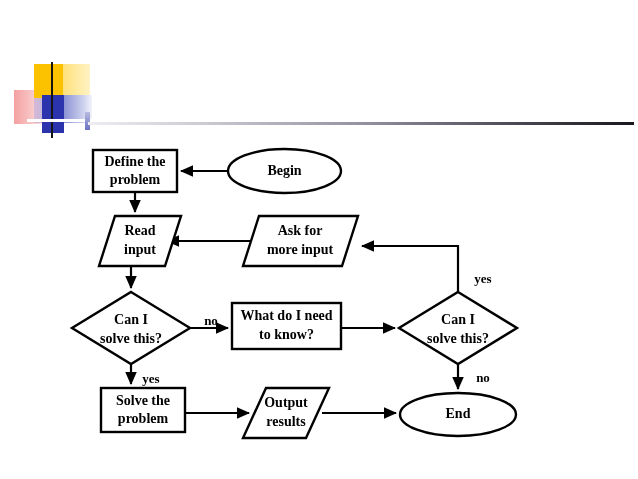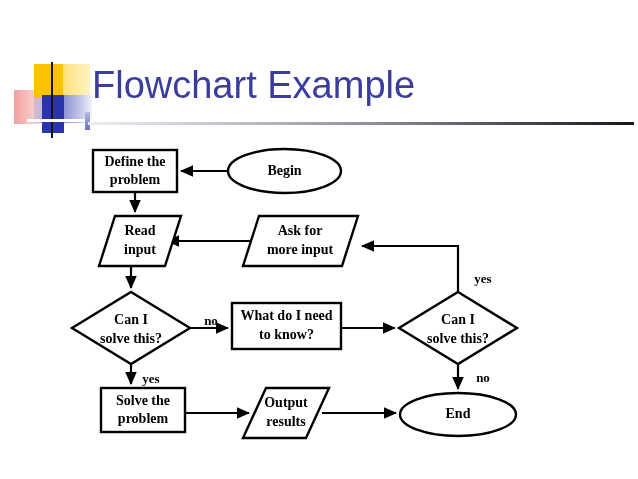--- a/index.html
+++ b/index.html
@@ -157,21 +157,20 @@
     <div class="lg lg-red"></div>
     <div class="lg lg-violet-pale"></div>
     <div class="lg lg-yellow"></div>
     <div class="lg lg-yellow-pale"></div>
     <div class="lg lg-blue-pale"></div>
     <div class="lg lg-blue"></div>
     <div class="lg lg-vline"></div>
     <div class="lg lg-hline"></div>
   </div>
 
-  <div id="title">Flowchart Example</div>
   <div id="title-rule-cap"></div>
   <div id="title-rule"></div>
 
   <svg id="flow" width="638" height="479" viewBox="0 0 638 479">
     <defs>
       <marker id="arrow" viewBox="0 0 10 10" refX="9.2" refY="5" markerWidth="6" markerHeight="6" orient="auto-start-reverse">
         <path d="M 0 0.6 L 10 5 L 0 9.4 z" fill="#000000"></path>
       </marker>
     </defs>
 

